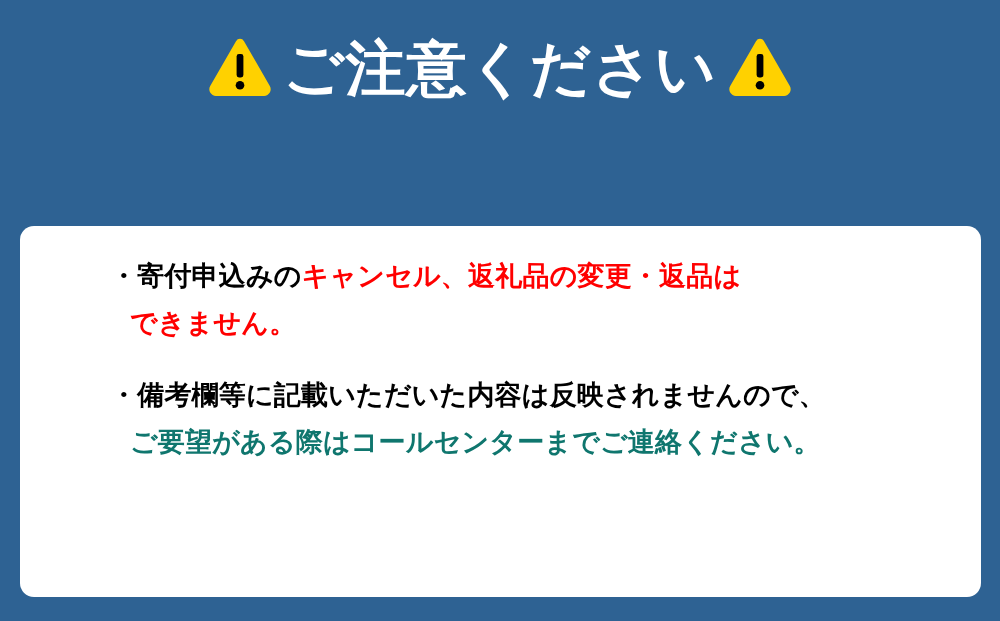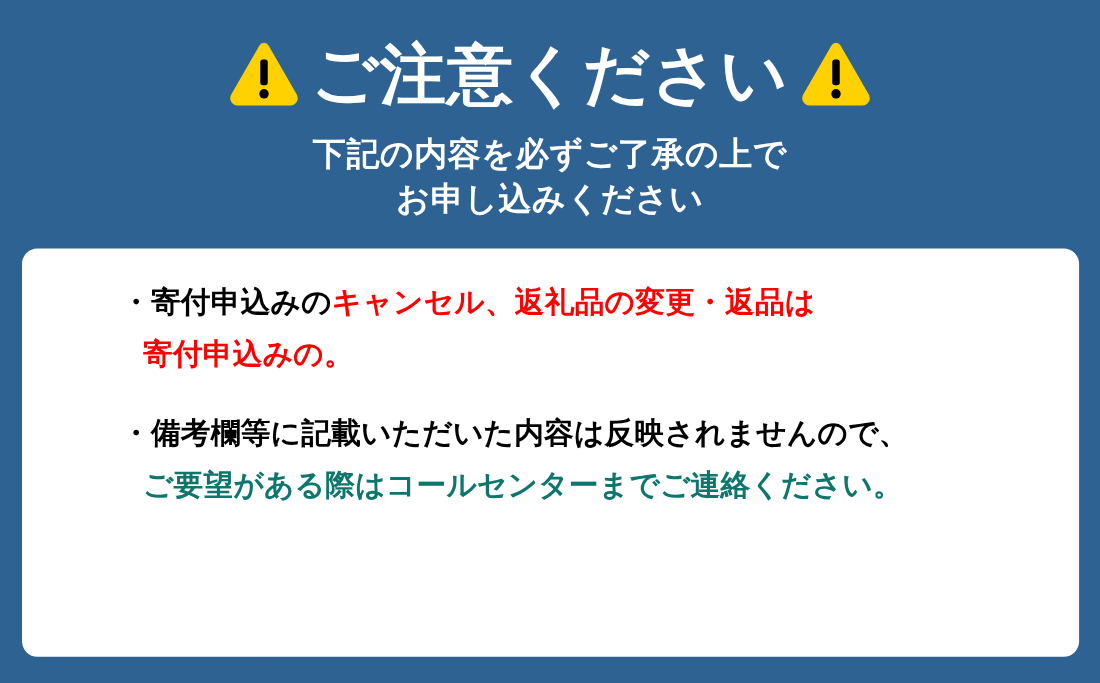--- a/index.html
+++ b/index.html
@@ -126,32 +126,28 @@
       <span id="title-text" style="color: rgb(255, 255, 255);">ご注意ください</span>
 
       <svg class="warn-icon" viewBox="0 0 66 62" aria-hidden="true">
         <path d="M29.0 4.2 L3.2 49.0 a6.6 6.6 0 0 0 5.7 9.9 h48.2 a6.6 6.6 0 0 0 5.7 -9.9 L37.0 4.2 a4.6 4.6 0 0 0 -8.0 0 Z" fill="#ffd100"></path>
         <rect x="29.6" y="17.0" width="6.8" height="23.5" rx="2.4" fill="#000000"></rect>
         <circle cx="33.0" cy="48.3" r="4.3" fill="#000000"></circle>
       </svg>
 
     </div>
 
-    <div id="subtitle" style="color: rgb(255, 255, 255);">
-      <span>下記の内容を必ずご了承の上で</span><br>
-      <span>お申し込みください</span>
-    </div>
 
   </div>
 
   <div id="card" style="background: rgb(255, 255, 255);">
     <ul id="notice-list">
         <li class="notice-item">
           <span class="line"><span class="t-black" style="color: rgb(0, 0, 0);">・寄付申込みの</span><span class="t-red" style="color: rgb(255, 0, 0);">キャンセル、返礼品の変更・返品は</span></span>
-          <span class="line indent"><span class="t-red" style="color: rgb(255, 0, 0);">寄付申込みの。</span></span>
+          <span class="line indent"><span class="t-red" style="color: rgb(255, 0, 0);">できません。</span></span>
         </li>
         <li class="notice-item">
         </li>
         <li class="notice-item">
           <span class="line"><span class="t-black" style="color: rgb(0, 0, 0);">・備考欄等に記載いただいた内容は反映されませんので、</span></span>
           <span class="line indent"><span class="t-red" style="color: #0f766e;">ご要望がある際はコールセンターまでご連絡ください。</span></span>
         </li>
       </ul>
   </div>
 

